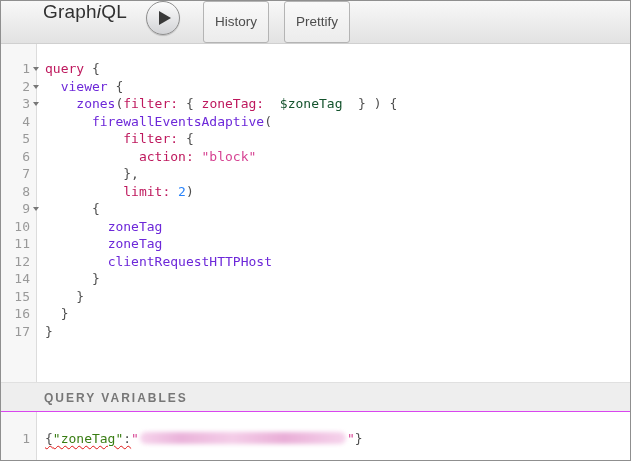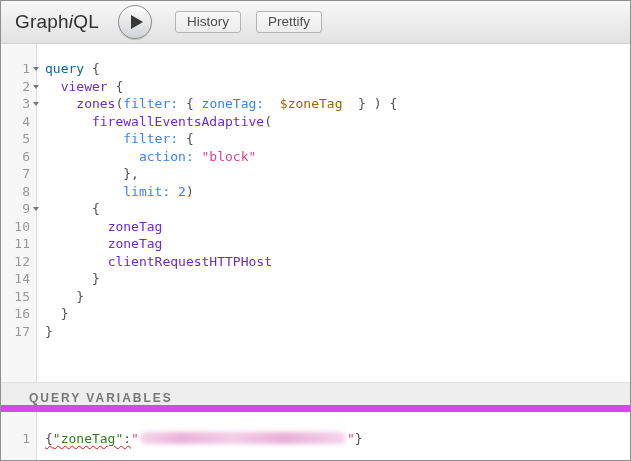--- a/index.html
+++ b/index.html
@@ -2,23 +2,23 @@
 <html><head>
 <meta charset="utf-8">
 <style>
   * { margin:0; padding:0; box-sizing:border-box; }
   html,body { width:631px; height:461px; background:#fff; overflow:hidden;
               font-family:"Liberation Sans", sans-serif; }
   .window { width:631px; height:461px; border:1px solid #8f8f8f; background:#fff;
             display:flex; flex-direction:column; }
 
   
-  .topbar { height:43px; flex:none; display:flex; align-items:center;
+  .topbar { height:43px; flex:none; display:flex; 
             background:linear-gradient(#f8f8f8,#e2e2e2);
-            border-bottom:1px solid #d0d0d0; }
+            border-bottom:1px solid #d0d0d0;padding-left:28px; }
   .logo { margin-left:14px; font-size:19px; color:#313131; letter-spacing:.2px; }
   .logo em { font-style:italic; }
   .execute { margin-left:19px; width:34px; height:34px; border-radius:17px;
              background:linear-gradient(#fdfdfd,#d2d3d6); border:1px solid #8e8e8e;
              box-shadow:0 1px 1px rgba(0,0,0,.18); cursor:pointer;
              display:flex; align-items:center; justify-content:center; }
   .play { width:0; height:0; margin-left:4px;
           border-top:7px solid transparent; border-bottom:7px solid transparent;
           border-left:12px solid #393939; }
   .tbtn { margin-left:23px; padding:2px 11px 3px; font-size:13.5px; color:#4d4d4d;
@@ -34,28 +34,28 @@
   
   .qeditor { position:relative; height:338px; flex:none; background:#fff; overflow:hidden; }
   .qeditor .lines { position:relative; padding-top:16px; }
   .cm-line { display:flex; height:17.5px; white-space:pre; }
   .lnum { flex:none; width:29px; text-align:right; color:#999; }
   .foldcol { flex:none; width:11px; display:inline-flex; align-items:center; justify-content:center; }
   .fold-arrow { display:inline-block; width:0; height:0; margin-top:1px;
                 border-left:3.5px solid transparent; border-right:3.5px solid transparent;
                 border-top:4.5px solid #777; cursor:pointer; }
   .ltext { padding-left:4px; white-space:pre; }
-  .t-kw{color:#0369a1} .t-pr{color:#6d28d9} .t-at{color:#3b82f6}
-  .t-vr{color:#a16207} .t-st{color:#D64292} .t-nm{color:#2882F9} .t-pn{color:#4F4F4F}
+  .t-kw{color:#be185d} .t-pr{color:#6d28d9} .t-at{color:#be185d}
+  .t-vr{color:#14532d} .t-st{color:#D64292} .t-nm{color:#2882F9} .t-pn{color:#4F4F4F}
 
   
   .var-title { height:30px; flex:none; background:#eeeeee;
-               border-top:1px solid #e0e0e0; border-bottom:7px solid #d946ef;
+               border-top:1px solid #e0e0e0; border-bottom:1px solid #d946ef;
                color:#777; font-size:12px; font-weight:bold; letter-spacing:2px;
-               padding:8px 0 0 28px; }
+               padding:8px 0 0 43px; }
   .var-body { position:relative; flex:1; background:#fff; overflow:hidden; }
   .var-body .lines { position:relative; padding-top:18px; }
   .v-key{color:#397D13} .v-str{color:#D64292} .v-pn{color:#4F4F4F}
   .squiggle { text-decoration:underline; text-decoration-style:wavy;
               text-decoration-color:#e01414; text-decoration-thickness:1px;
               text-underline-offset:2px; }
   .redacted { display:inline-block; width:206px; height:12px; border-radius:6px;
               vertical-align:-1px; margin:0 1px;
               background:linear-gradient(90deg,#f6d4ec,#eab3da 20%,#f4cde8 45%,#e9aed7 70%,#f6d4ec);
               filter:blur(2px); }

